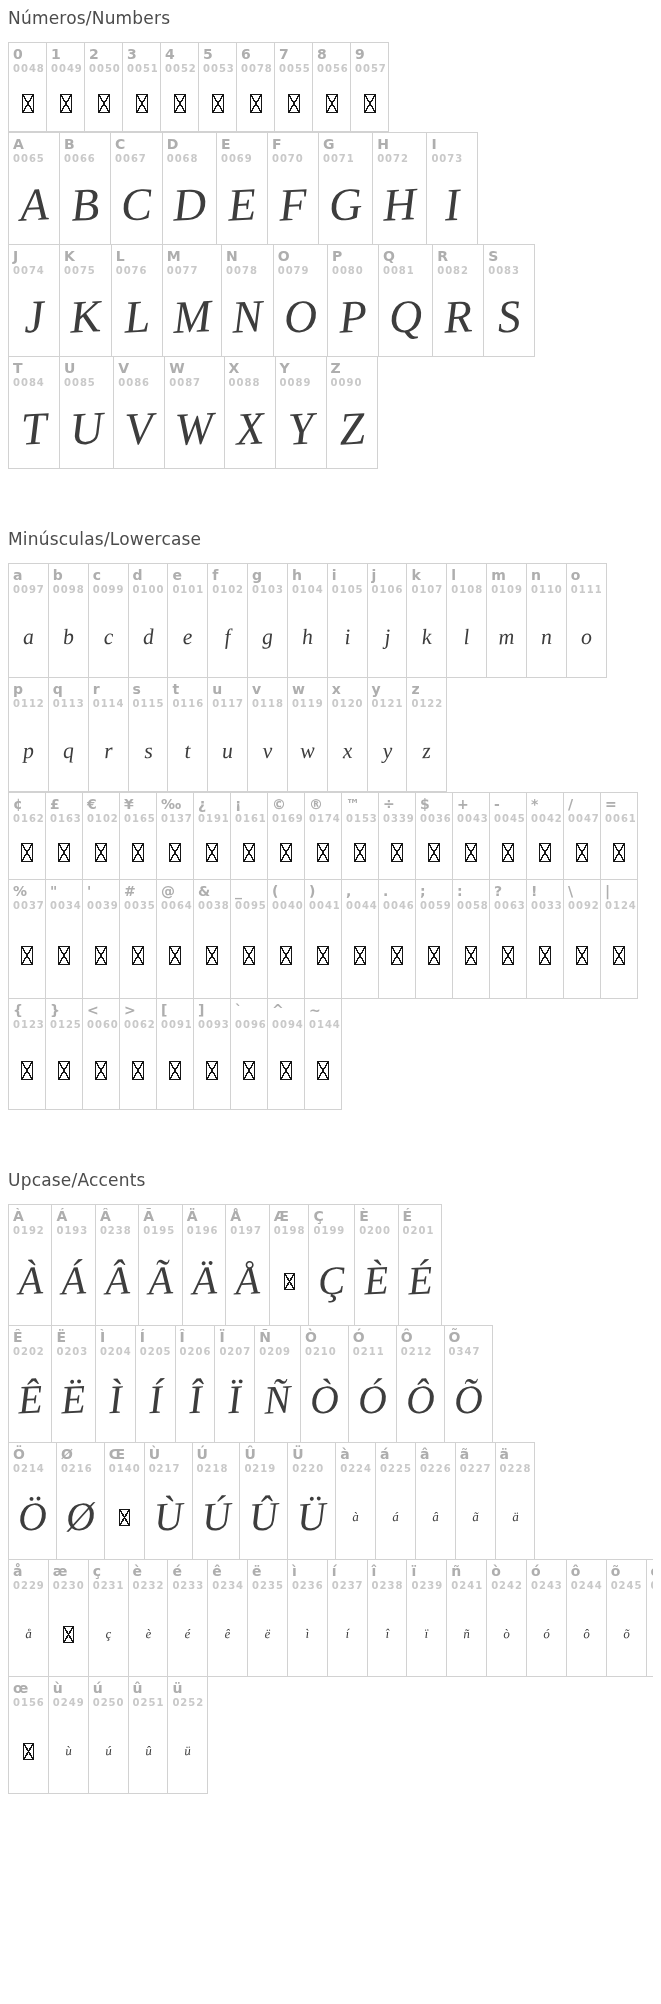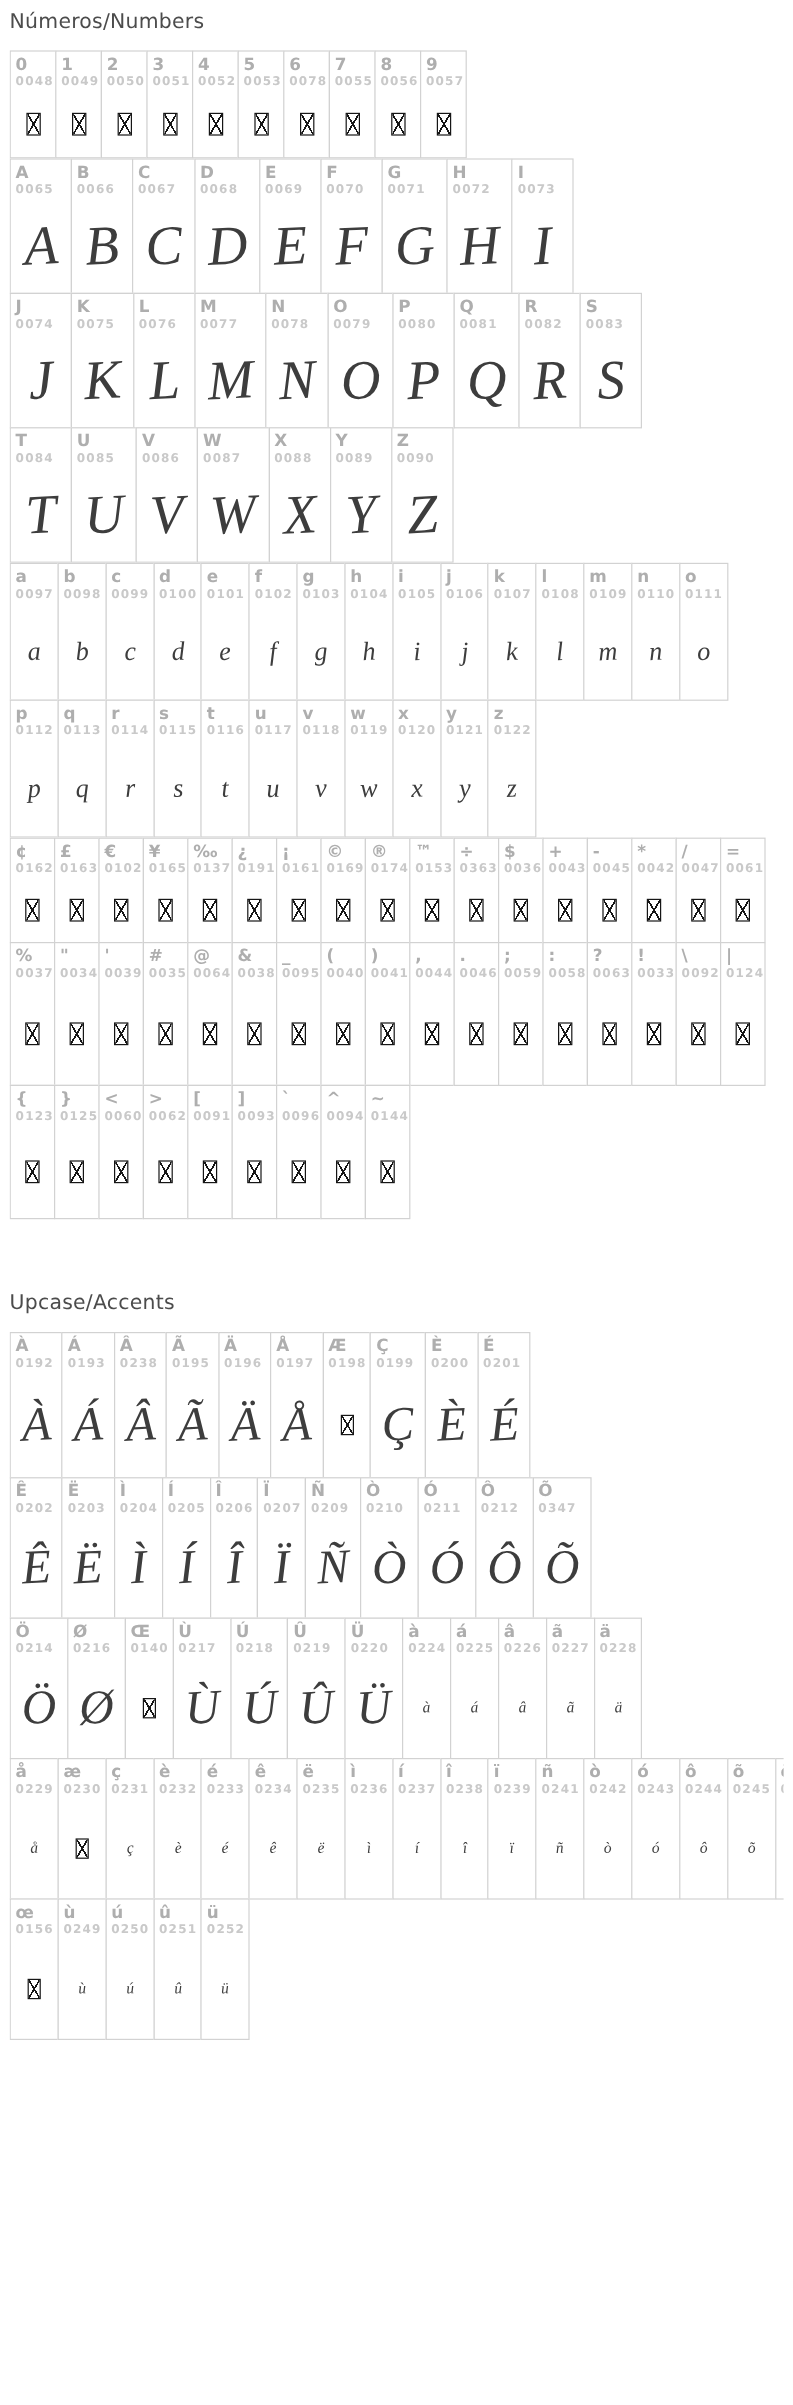--- a/index.html
+++ b/index.html
@@ -284,20 +284,21 @@
         <div class="cell">
           <span class="ch">Z</span>
           <span class="code">0090</span>
           <span class="glyph script">Z</span>
         </div>
       </div>
     </div>
 </div>
 
 <div class="section s-lc">
+  <h2 class="sec-title">Minúsculas/Lowercase</h2>
   <div class="rows">
       <div class="crow row-0">
         <div class="cell">
           <span class="ch">a</span>
           <span class="code">0097</span>
           <span class="glyph script lc">a</span>
         </div>
         <div class="cell">
           <span class="ch">b</span>
           <span class="code">0098</span>
@@ -497,21 +498,21 @@
         </div>
         <div class="cell">
           <span class="ch">™</span>
           <span class="code">0153</span>
           <span class="glyph">
             <span class="tofu"></span>
           </span>
         </div>
         <div class="cell">
           <span class="ch">÷</span>
-          <span class="code">0363</span>
+          <span class="code">0339</span>
           <span class="glyph">
             <span class="tofu"></span>
           </span>
         </div>
         <div class="cell">
           <span class="ch">$</span>
           <span class="code">0036</span>
           <span class="glyph">
             <span class="tofu"></span>
           </span>

